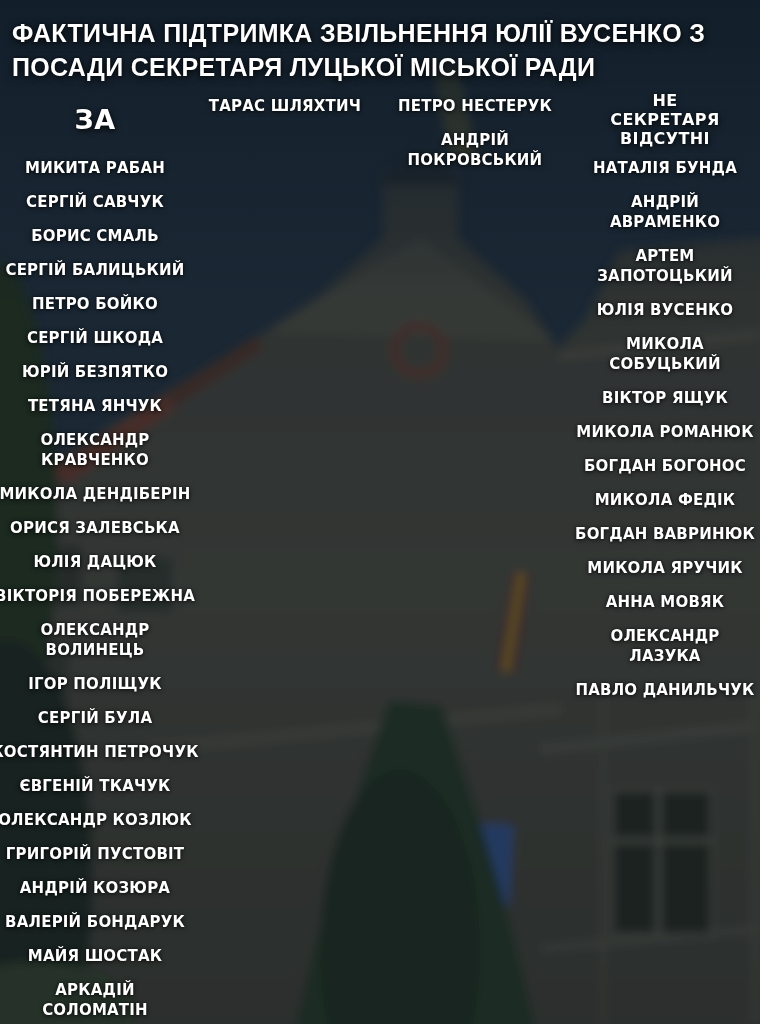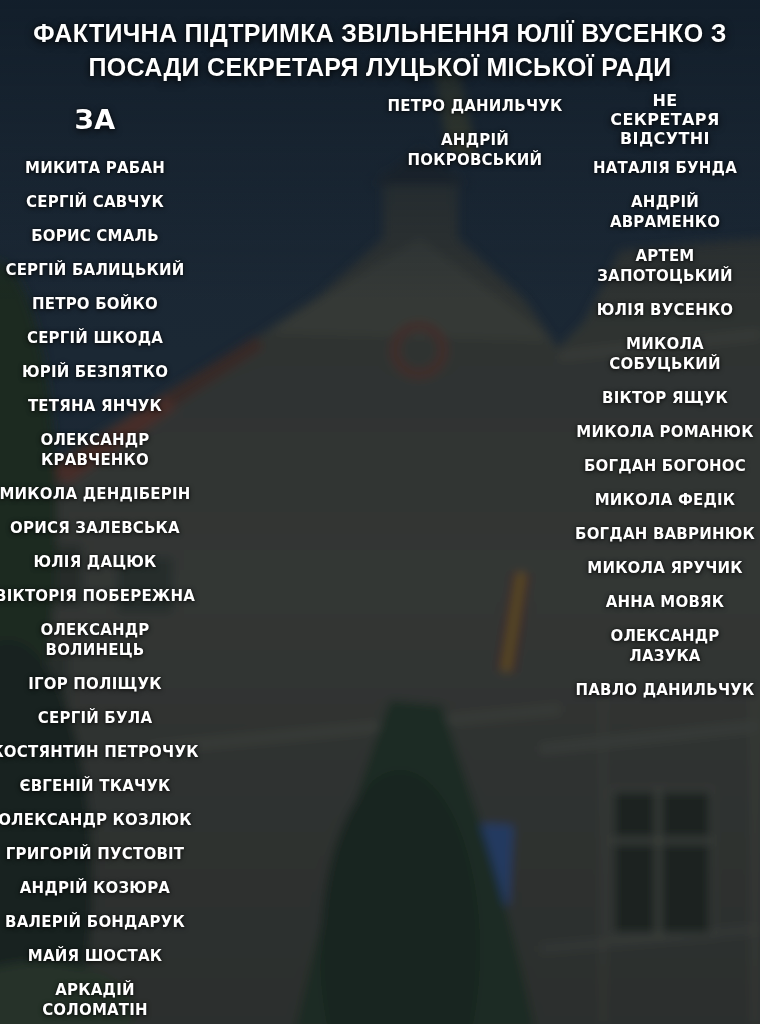--- a/index.html
+++ b/index.html
@@ -2,21 +2,20 @@
 <html><head>
 <meta charset="utf-8">
 <style>
   html,body{margin:0;padding:0;width:760px;height:1024px;overflow:hidden;}
   body{font-family:"Liberation Sans","DejaVu Sans",sans-serif;background:#22303e;}
   .page{position:relative;width:760px;height:1024px;overflow:hidden;}
   svg.bg{position:absolute;left:0;top:0;width:760px;height:1024px;display:block;}
   .content{position:absolute;left:0;top:0;width:760px;height:1024px;color:#ffffff;}
   .title{
     margin:16px 12px 16px;
-    text-align:center;
     font-size:25px;
     line-height:34px;
     font-weight:700;
     letter-spacing:.3px;
     white-space:pre-line;
     font-family:"Liberation Sans","DejaVu Sans",sans-serif;
     text-shadow:0 2px 8px rgba(0,0,0,.85),0 0 3px rgba(0,0,0,.6);
   }
   .columns{
     position:absolute;top:88px;left:0;
@@ -157,26 +156,27 @@
             <div class="name">АНДРІЙ КОЗЮРА</div>
             <div class="name">ВАЛЕРІЙ БОНДАРУК</div>
             <div class="name">МАЙЯ ШОСТАК</div>
             <div class="name">АРКАДІЙ
 СОЛОМАТІН</div>
           </div>
     </section>
 
     <section class="col">
       <div class="names">
-          </div>
-    </section>
-
-    <section class="col">
-      <div class="names">
-            <div class="name">ПЕТРО ДАНИЛЬЧУК</div>
+            <div class="name">ТАРАС ШЛЯХТИЧ</div>
+          </div>
+    </section>
+
+    <section class="col">
+      <div class="names">
+            <div class="name">ПЕТРО НЕСТЕРУК</div>
             <div class="name">АНДРІЙ
 ПОКРОВСЬКИЙ</div>
           </div>
     </section>
 
     <section class="col">
       <h2 class="col-header">НЕ
 СЕКРЕТАРЯ
 ВІДСУТНІ</h2>
       <div class="names">

